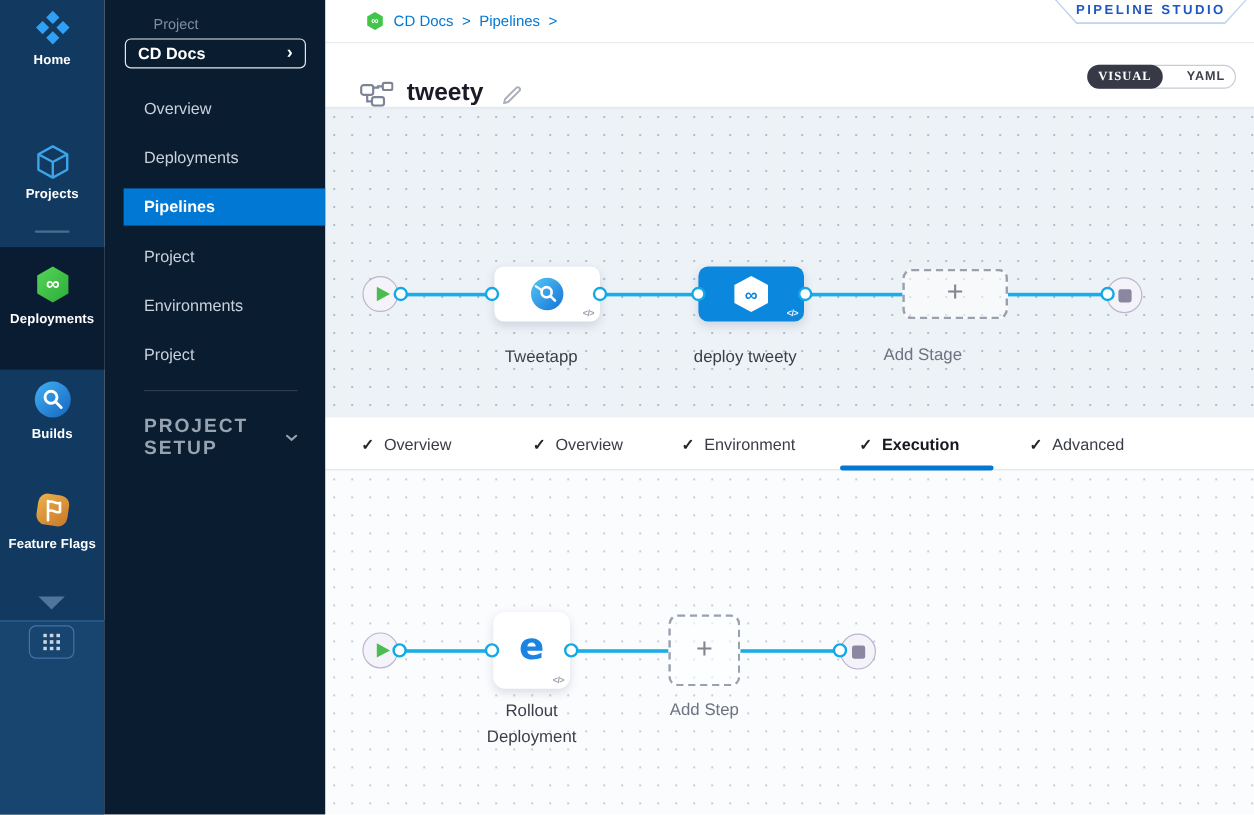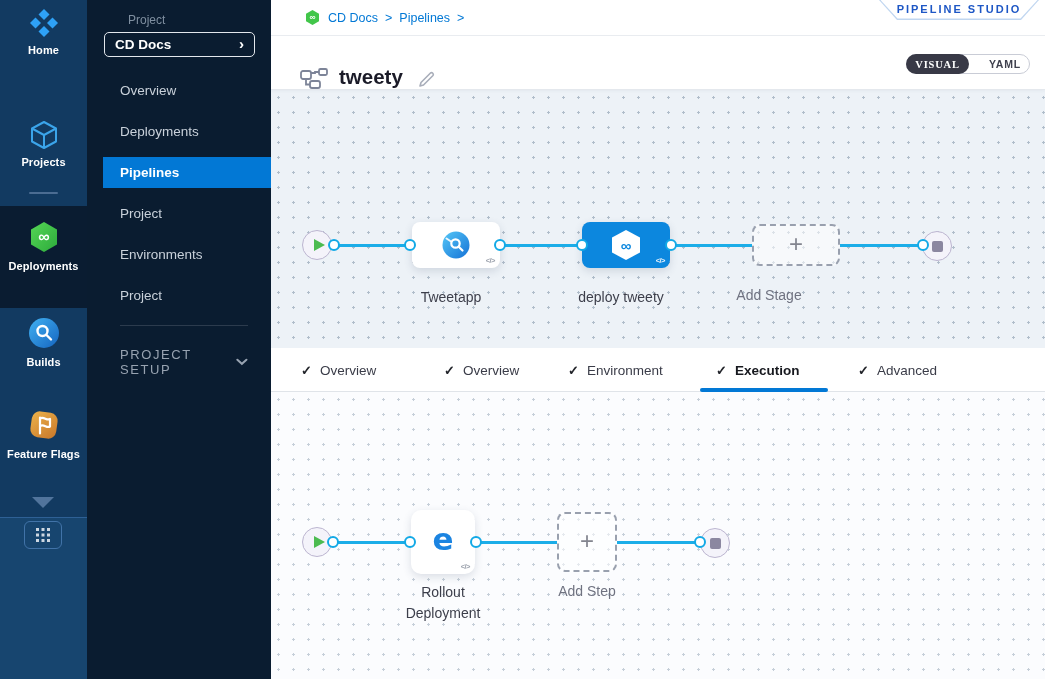--- a/index.html
+++ b/index.html
@@ -20,21 +20,21 @@
   .project-sidebar { position:absolute; left:87px; top:0; width:184px; height:679px; background:#0a1c30; z-index:5; }
   .project-label { position:absolute; left:17px; top:13px; font-size:12px; color:#7f8fa0;margin-left:24px; }
   .project-select { position:absolute; left:17px; top:32px; width:151px; height:25px; border:1px solid #e3e7ec; border-radius:5px; display:flex; align-items:center; justify-content:space-between; padding:0 10px; cursor:pointer; }
   .project-select .pname { color:#fff; font-size:13.5px; font-weight:600; }
   .project-select .parrow { color:#fff; font-size:15px; font-weight:bold; line-height:1; margin-top:-2px; }
   .menu { position:absolute; left:16px; top:75px; right:0; }
   .menu-item { height:31px; margin-bottom:10px; display:flex; align-items:center; padding-left:17px; font-size:13.5px; color:#c9d1da; cursor:pointer; }
   .menu-item.active { background:#0278d5; color:#fff; font-weight:600; }
   .sidebar-divider2 { position:absolute; left:33px; top:325px; width:128px; height:1px; background:#2c3b4d; }
   .setup-row { position:absolute; left:33px; top:347px; width:128px; display:flex; align-items:center; justify-content:space-between; cursor:pointer; }
-  .setup-row .stext { font-size:13px; font-weight:normal; letter-spacing:1.6px; color:#98a3b1; }
+  .setup-row .stext { font-size:16px; font-weight:bold; letter-spacing:1.6px; color:#98a3b1; }
 
   
   .main { position:absolute; left:271px; top:0; width:774px; height:679px; }
   .row1 { position:relative; height:36px; background:#fff; border-bottom:1px solid #e9ecf0; display:flex; align-items:center; padding-left:33px; gap:7px; z-index:3; }
   .crumb { font-size:12.5px; color:#0278d5; cursor:pointer; }
   .crumb-sep { font-size:12.5px; color:#0278d5; }
   .badge { position:absolute; top:0; left:608px; width:160px; height:20px; background:#c0d6f0; clip-path:polygon(0 0,100% 0,calc(100% - 18px) 100%,18px 100%); z-index:4; }
   .badge-inner { position:absolute; left:1.5px; right:1.5px; top:0; bottom:1.5px; background:#fff; clip-path:polygon(0 0,100% 0,calc(100% - 17px) 100%,17px 100%); display:flex; align-items:center; justify-content:center; }
   .badge-inner span { font-size:11px; font-weight:bold; letter-spacing:2px; color:#1e57c5; padding-bottom:1px; }
   .row2 { position:relative; height:54px; background:#fff; border-bottom:1px solid #e4e8ed; display:flex; align-items:flex-end; padding-left:29px; box-shadow:0 1px 3px rgba(30,50,80,.05); z-index:2; }

